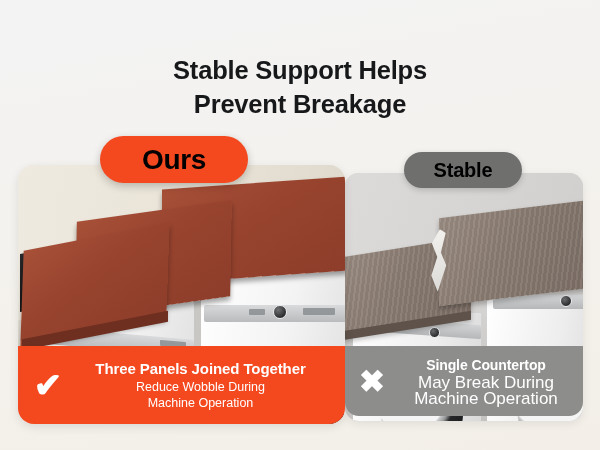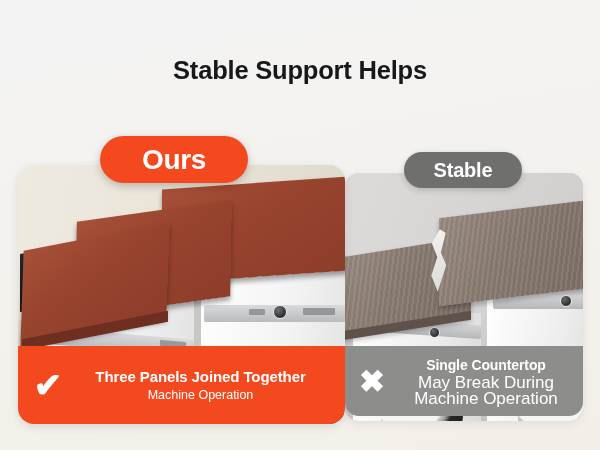--- a/index.html
+++ b/index.html
@@ -162,38 +162,39 @@
   .btxt { color:#fff; text-align:center; flex:1; padding-right:22px; }
   .btxt .h { font-size:15px; font-weight:bold; line-height:20px; letter-spacing:-0.1px; }
   .btxt .s { font-size:12.5px; font-weight:normal; line-height:16.5px; }
   .banner-others .btxt { padding-right:10px; }
   .banner-others .btxt .h { font-size:14px; }
   .banner-others .btxt .s { font-size:17px; }
 
   
   .pill {
     position:absolute; display:flex; align-items:center; justify-content:center;
-    color:#ffffff; font-weight:bold; border-radius:999px; z-index:10;
+    color:#000000; font-weight:bold; border-radius:999px; z-index:10;
   }
   .pill-ours {
     left:100px; top:136px; width:148px; height:47px;
     background:#f4481f; font-size:28px; letter-spacing:-0.3px;
     box-shadow:0 3px 8px rgba(0,0,0,0.22);
   }
   .pill-others {
     left:404px; top:152px; width:118px; height:36px;
     background:#6f6f6e; font-size:20px; letter-spacing:-0.2px;
     box-shadow:0 2px 6px rgba(0,0,0,0.18);
   }
 </style>
 </head>
 <body>
 
 <div class="title">
   <div>Stable Support Helps</div>
+  <div>Prevent Breakage</div>
 </div>
 
 <div class="compare">
 
   <div class="card-others">
     <div class="oth-photo">
       <div class="oth-wall"></div>
       <div class="oth-floor"></div>
       <div class="ow-body owb-l"></div>
       <div class="ow-body owb-r"></div>
@@ -241,19 +242,20 @@
       <div class="h">Single Countertop</div>
       <div class="s">May Break During</div>
       <div class="s">Machine Operation</div>
     </div>
   </div>
 
   <div class="banner-ours">
     <div class="mark mark-check">✔</div>
     <div class="btxt">
       <div class="h">Three Panels Joined Together</div>
+      <div class="s">Reduce Wobble During</div>
       <div class="s">Machine Operation</div>
     </div>
   </div>
 </div>
 
 <div class="pill pill-others">Stable</div>
 <div class="pill pill-ours">Ours</div>
 
 </body></html>

